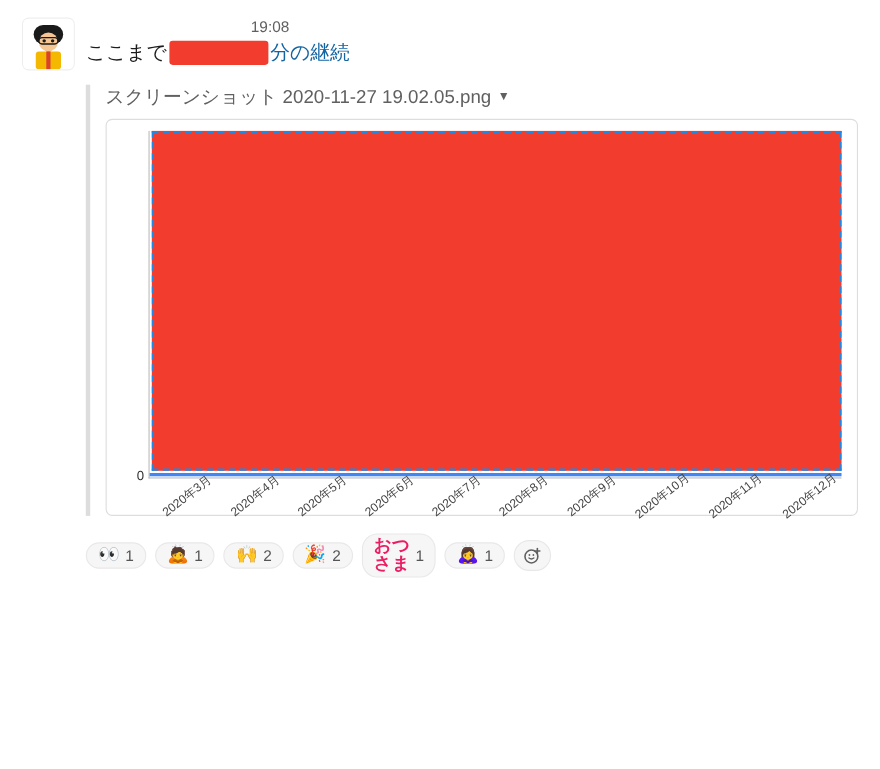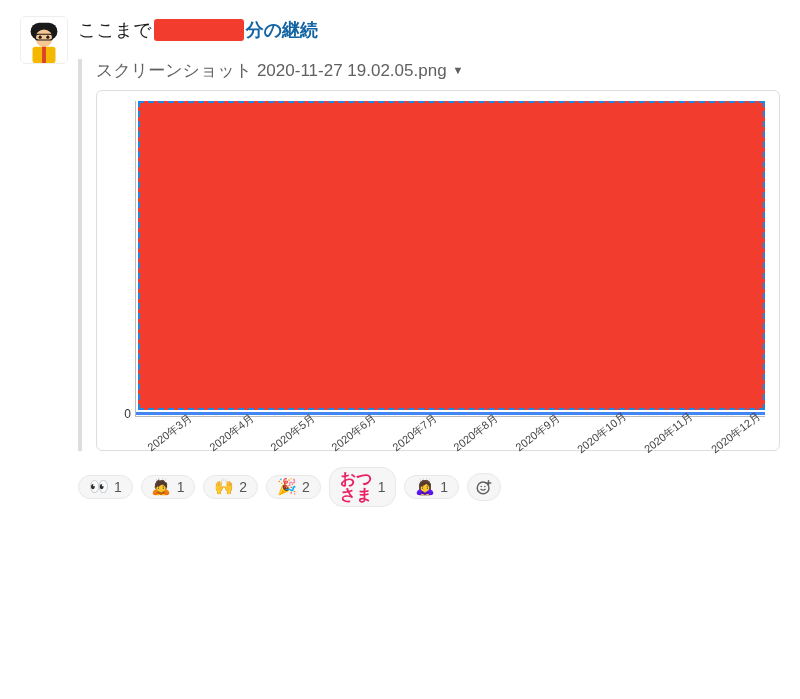--- a/index.html
+++ b/index.html
@@ -18,21 +18,21 @@
       border: 1px solid #eee;
     }
     .content { flex: 1; min-width: 0; }
     .header { display: flex; align-items: baseline; gap: 10px; margin-bottom: 2px; }
     .timestamp { font-size: 14px; color: #616061; margin-left: 150px; }
     .text-line { font-size: 18px; line-height: 1.6; display: flex; align-items: center; flex-wrap: wrap; }
     .redact {
       display: inline-block; width: 90px; height: 22px;
       background: #f23c2e; border-radius: 3px; margin: 0 2px;
     }
-    .link { color: #1264a3; font-weight: bold; }
+    .link { color: #1264a3; }
     .attachment {
       border-left: 4px solid #dddddd;
       padding-left: 14px;
       margin-top: 14px;
     }
     .filename-row { display: flex; align-items: center; gap: 6px; color: #616061; font-size: 17px; margin-bottom: 8px; }
     .caret { font-size: 11px; color: #616061; }
     .chart-wrap {
       border: 1px solid #dddddd; border-radius: 6px;
       padding: 10px 14px 8px 14px;
@@ -95,20 +95,23 @@
       <circle cx="24" cy="22" r="9" fill="#f6c693"></circle>
       <circle cx="20" cy="21" r="1.6" fill="#1a1a1a"></circle>
       <circle cx="28" cy="21" r="1.6" fill="#1a1a1a"></circle>
       <rect x="15" y="18" width="18" height="6" rx="3" fill="none" stroke="#1a1a1a" stroke-width="1.2"></rect>
       <rect x="12" y="31" width="24" height="17" rx="3" fill="#f5b800"></rect>
       <rect x="22" y="31" width="4" height="17" fill="#d9432e"></rect>
     </svg>
   </div>
 
   <div class="content">
+    <div class="header">
+      <span class="timestamp">19:08</span>
+    </div>
 
     <div class="text-line">
       <span>ここまで</span>
       <span class="redact"></span>
       <span class="link">分の継続</span>
     </div>
 
     <div class="attachment">
       <div class="filename-row">
         <span>スクリーンショット 2020-11-27 19.02.05.png</span>

